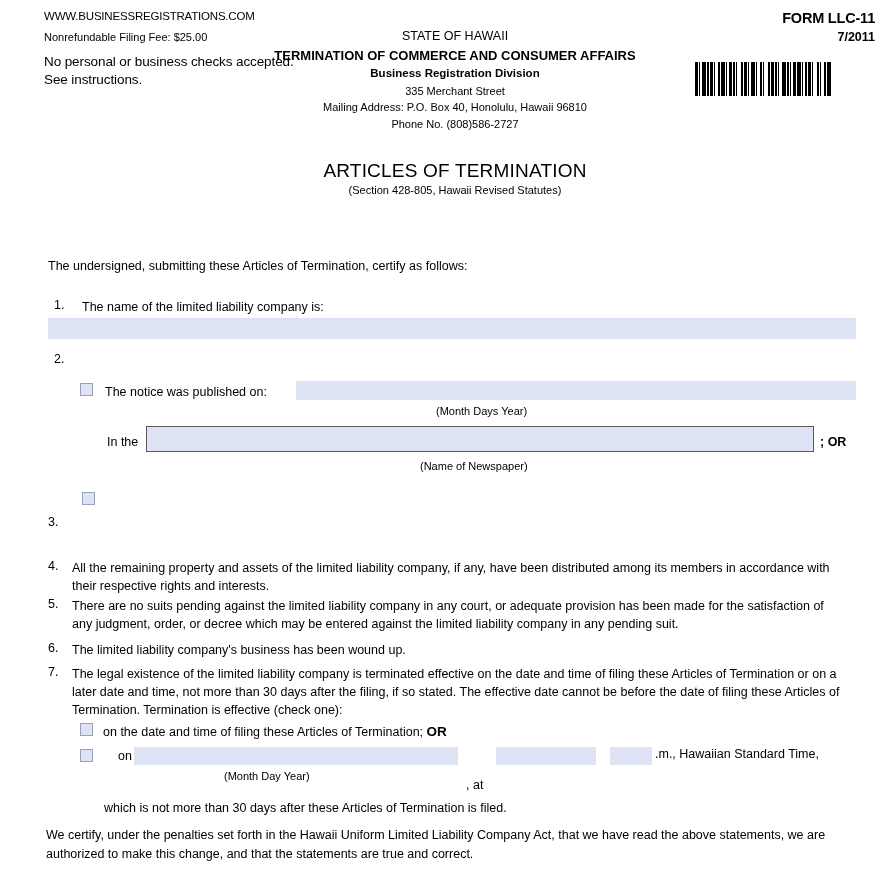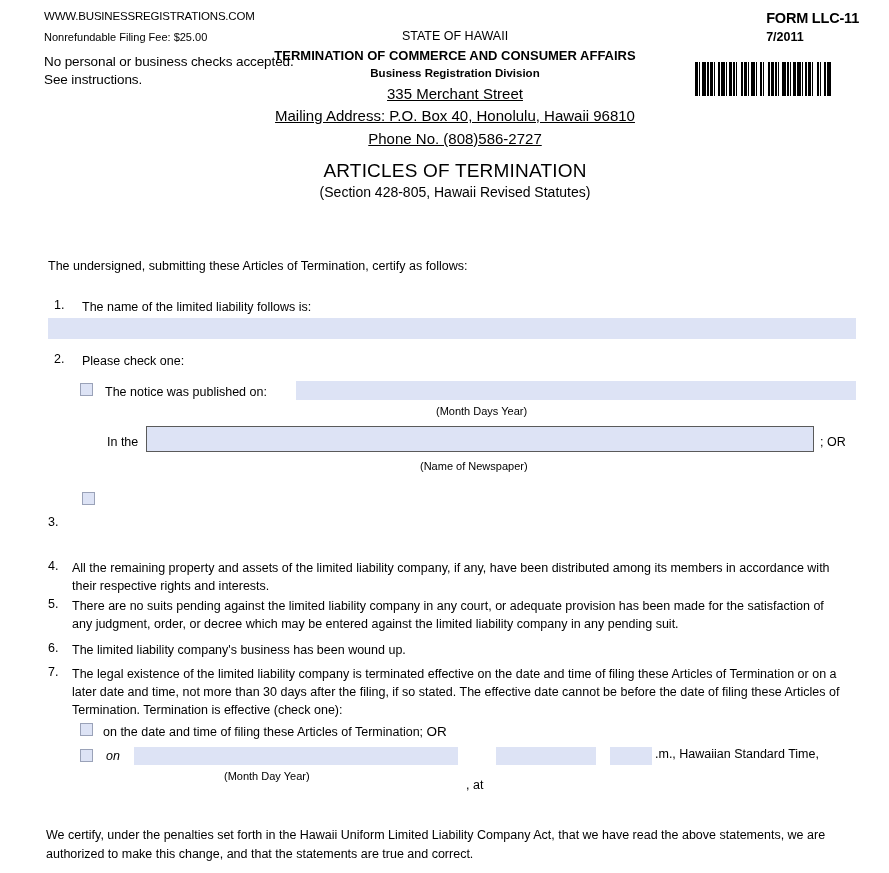--- a/index.html
+++ b/index.html
@@ -52,26 +52,27 @@
     width: 450px;
     text-align: center;
     font-size: 11.5px;
     line-height: 1.5;
   }
   .hdr-center .l1 { font-size: 12.5px; }
   .hdr-center .l2 { font-weight: bold; font-size: 13px; }
   .hdr-center .l3 { font-weight: bold; font-size: 11.5px; }
   .hdr-center .l4,
   .hdr-center .l5,
-  .hdr-center .l6 { font-size: 15px; text-decoration: underline; }
+  .hdr-center .l6 { font-size: 11px; }
 
   .hdr-right {
     position: absolute;
-    right: 30px;
+    right: 14px;
     top: 10px;
+    text-align: right;
   }
   .form-no {
     font-weight: bold;
     font-size: 14.5px;
     letter-spacing: -0.2px;
   }
   .form-date {
     font-weight: bold;
     font-size: 12.5px;
     margin-top: 4px;
@@ -122,21 +123,21 @@
     font-weight: normal;
     font-size: 19px;
     letter-spacing: 0.2px;
   }
   .subtitle {
     position: absolute;
     left: 230px;
     top: 184px;
     width: 450px;
     text-align: center;
-    font-size: 14px;
+    font-size: 11px;
   }
 
   
   .note-type {
     position: absolute;
     left: 48px;
     top: 229px;
     font-style: italic;
     font-size: 12.5px;
   }
@@ -178,21 +179,21 @@
     border: 1px solid #9aa2b8;
     box-sizing: border-box;
     cursor: pointer;
   }
 
   .small {
     position: absolute;
     font-size: 11px;
   }
 
-  .bold { font-weight: normal; }
+  .bold { font-weight: bold; }
 
   
   #f1 { left: 48px; top: 318px; width: 808px; height: 21px; }
 
   
   #f2 { left: 296px; top: 381px; width: 560px; height: 19px; }
   #f3 { left: 146px; top: 426px; width: 668px; height: 26px; }
 
   
   #f4 { left: 134px; top: 747px; width: 324px; height: 18px; }
@@ -308,25 +309,24 @@
       <i style="width:1px;background:transparent"></i>
     </div>
 
 
   <div class="title">ARTICLES OF TERMINATION</div>
   <div class="subtitle">(Section 428-805, Hawaii Revised Statutes)</div>
 
   <div class="undersigned">The undersigned, submitting these Articles of Termination, certify as follows:</div>
 
   <div class="num" style="left:54px; top:298px;">1.</div>
-  <div class="txt" style="left:82px; top:298px; width:500px;">The name of the limited liability follows is:</div>
+  <div class="txt" style="left:82px; top:298px; width:500px;">The name of the limited liability company is:</div>
   <input class="field" id="f1" style="position: absolute;" value="">
 
   <div class="num" style="left:54px; top:352px;">2.</div>
-  <div class="txt" style="left:82px; top:352px; width:300px;">Please check one:</div>
 
   <div class="cbox" style="left:80px; top:383px;"></div>
   <div class="txt" style="left:105px; top:383px; width:200px;">The notice was published on:</div>
   <input class="field" id="f2" style="position: absolute;" value="">
   <div class="small" style="left:436px; top:405px; width:420px;">(Month                    Days                    Year)</div>
 
   <div class="txt" style="left:107px; top:433px;">In the</div>
   <input class="field bordered" id="f3" style="position: absolute;" value="">
   <div class="txt bold" style="left:820px; top:433px;">; OR</div>
   <div class="small" style="left:420px; top:460px;">(Name of Newspaper)</div>
@@ -347,24 +347,25 @@
   <div class="num" style="left:48px; top:665px;">7.</div>
   <div class="txt" style="left:72px; top:665px; width:786px;">The legal existence of the limited liability company is terminated effective on the date and time of filing these Articles of Termination or on a later date and time, not more than 30 days after the filing, if so stated.  The effective date cannot be before the date of filing these Articles of Termination.  Termination is effective (check one):</div>
 
   <div class="cbox" style="left:80px; top:723px;"></div>
   <div class="txt" style="left:103px; top:722px; width:420px;">
     <span>on the date and time of filing these Articles of Termination;</span>
     <span class="bold" style="font-size:13.5px;">OR</span>
   </div>
 
   <div class="cbox" style="left:80px; top:749px;"></div>
-  <div class="txt" style="left:106px; top:747px;font-style:italic;">on</div>
+  <div class="txt" style="left:118px; top:747px;">on</div>
   <input class="field" id="f4" style="position: absolute;" value="">
   <div class="txt" style="left:466px; top:776px;">, at</div>
   <input class="field" id="f5" style="position: absolute;" value="">
   <input class="field" id="f6" style="position: absolute;" value="">
   <div class="txt" style="left:655px; top:745px; width:240px;">.m., Hawaiian Standard Time,</div>
   <div class="small" style="left:224px; top:770px;">(Month        Day        Year)</div>
 
+  <div class="txt" style="left:104px; top:799px; width:600px;">which is not more than 30 days after these Articles of Termination is filed.</div>
 
   <div class="certify">We certify, under the penalties set forth in the Hawaii Uniform Limited Liability Company Act, that we have read the above statements, we are authorized to make this change, and that the statements are true and correct.</div>
 
 </div>
 
 </body></html>

